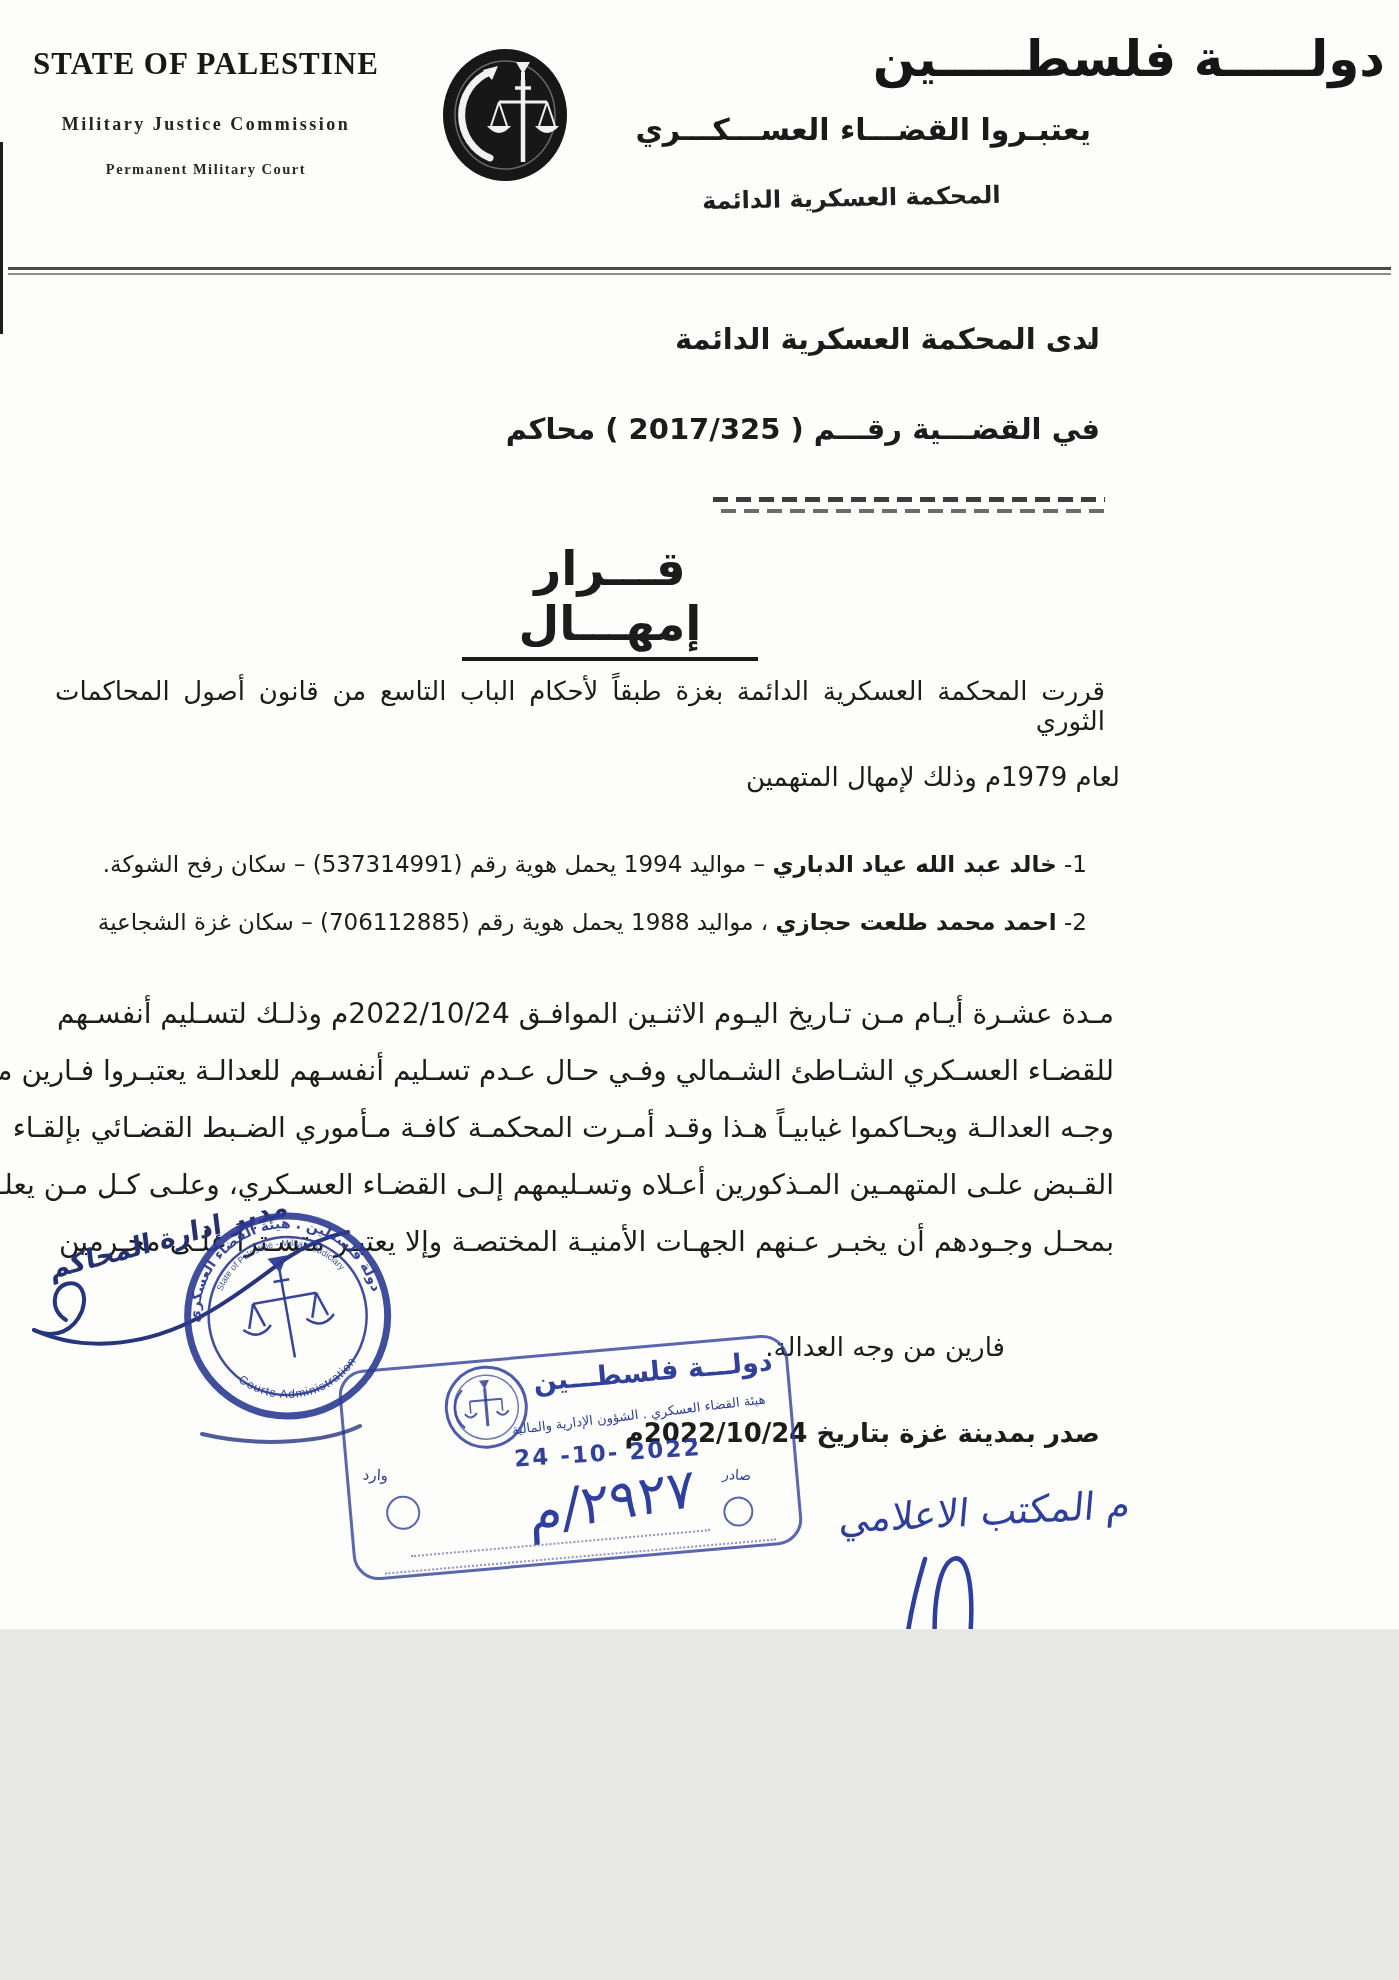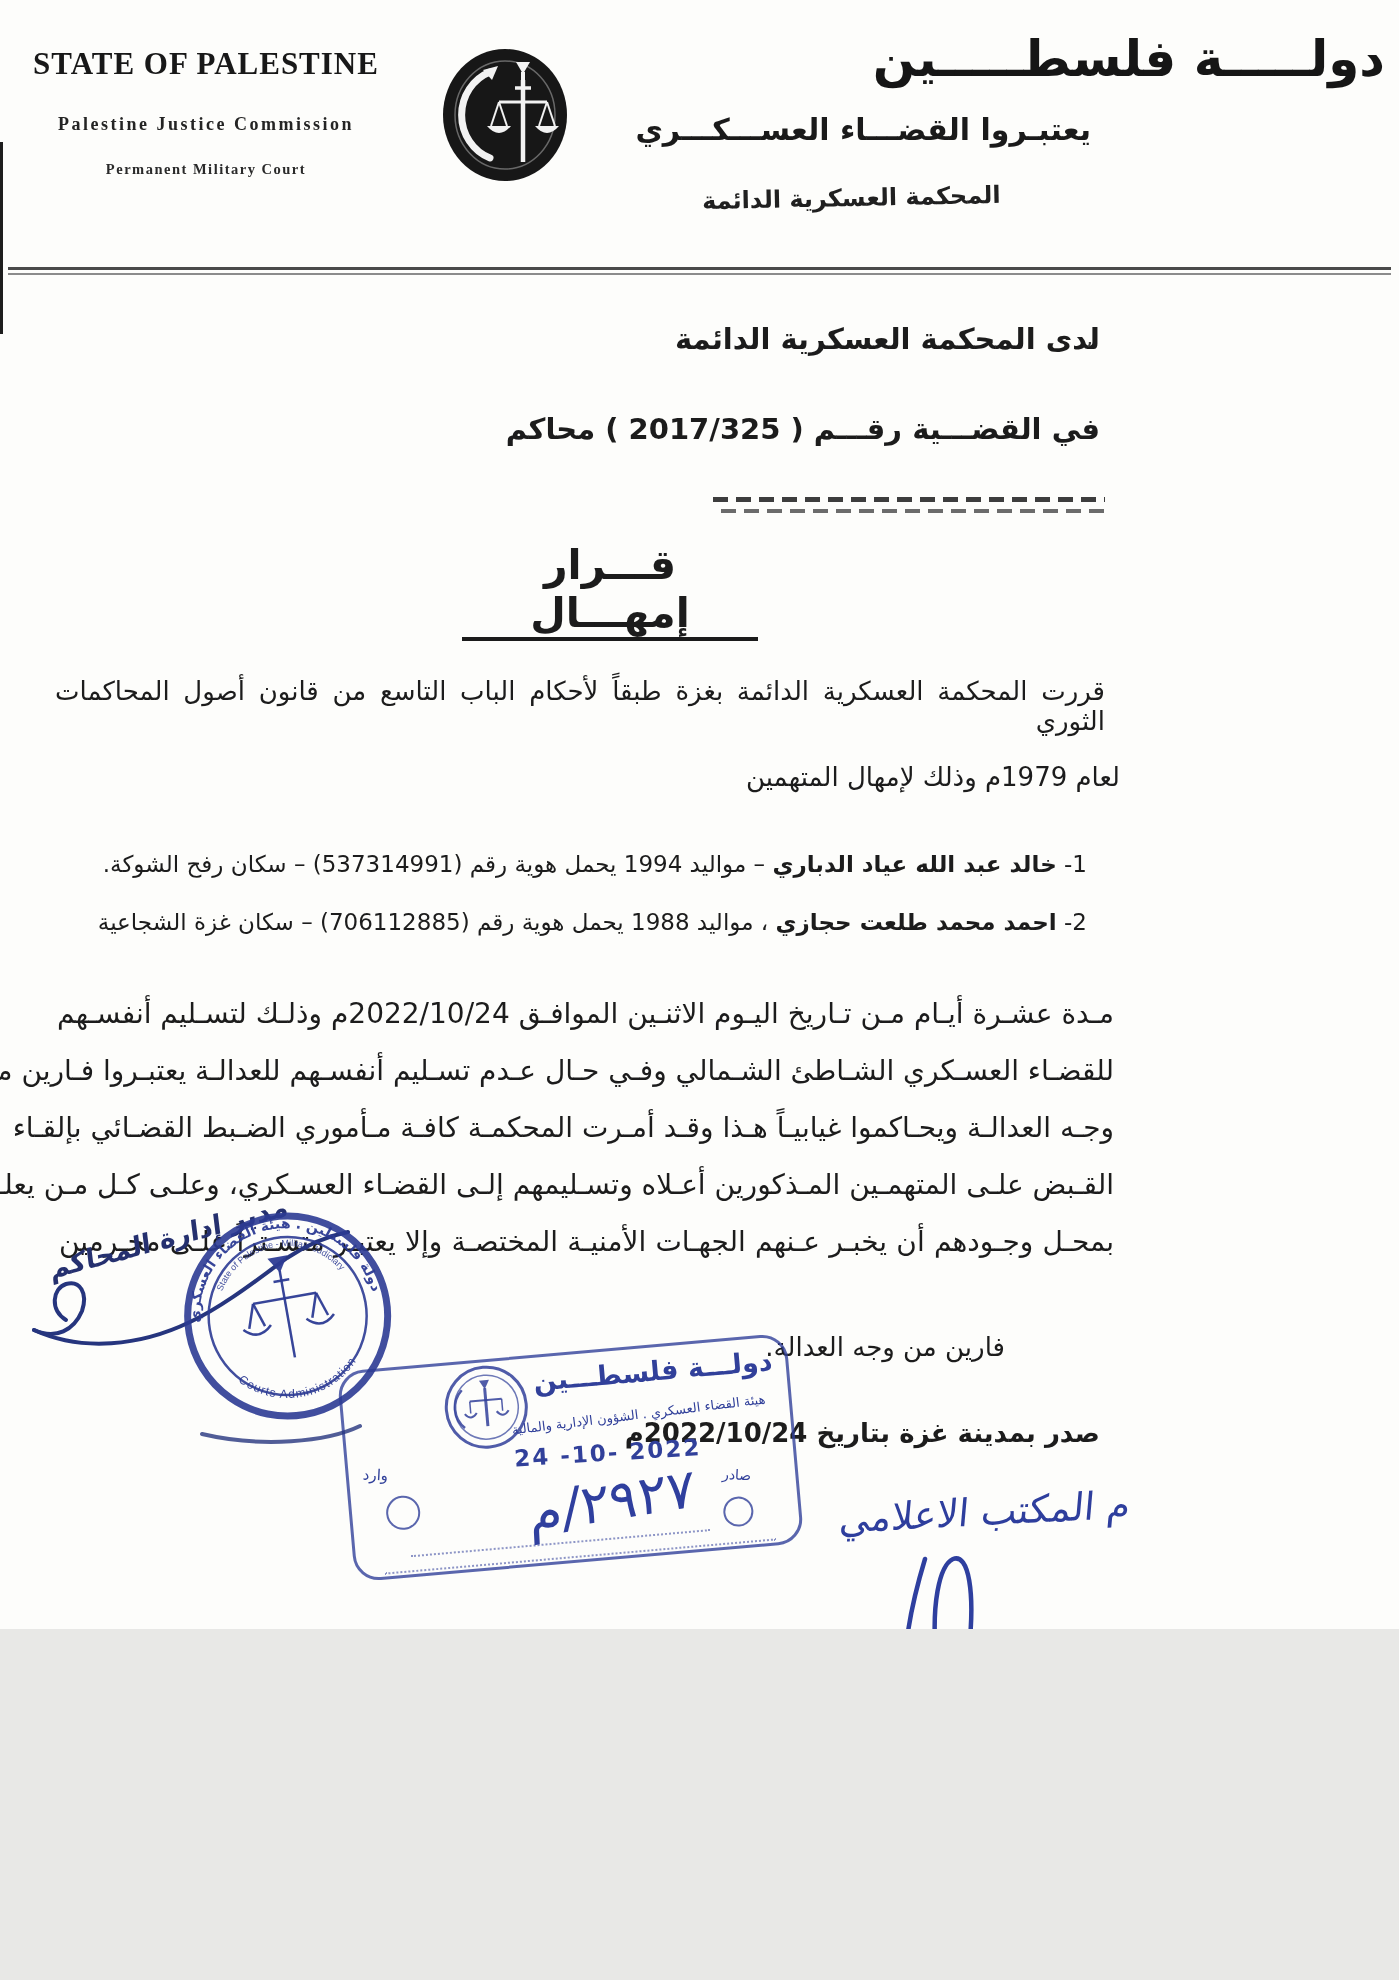--- a/index.html
+++ b/index.html
@@ -28,21 +28,21 @@
   
   .court-line{left:55px; top:322px; width:1045px; text-align:right; font-size:29px; font-weight:bold;}
   .case-line{left:55px; top:412px; width:1045px; text-align:right; font-size:29px; font-weight:bold;}
   .dash-1{left:713px; top:497px; width:392px; height:5px;
     background:repeating-linear-gradient(90deg,#3d3d3d 0 15px,transparent 15px 23px);}
   .dash-2{left:721px; top:509px; width:384px; height:4px;
     background:repeating-linear-gradient(90deg,#6b6b6b 0 15px,transparent 15px 23px);}
 
   
   .doc-title{left:462px; top:541px; width:296px; text-align:center;
-    font-size:41px; font-weight:bold; padding-bottom:0; border-bottom:4px solid #1b1b1b;}
+    font-size:47px; font-weight:bold; padding-bottom:6px; border-bottom:4px solid #1b1b1b;}
 
   
   .intro-1{left:55px; top:676px; width:1050px; font-size:26px;
     text-align:justify; text-align-last:justify;}
   .intro-2{left:70px; top:762px; width:1050px; font-size:26px; text-align:right;}
 
   
   .defendant{left:55px; width:1032px; font-size:23px; text-align:right;}
   .def-1{top:851px;} .def-2{top:909px;}
   .def-name{font-weight:bold;}
@@ -89,21 +89,21 @@
   .artifact-edge{left:0; top:142px; width:3px; height:192px; background:#1d1d1d;}
   .artifact-tick{left:1086px; top:338px; font-size:22px; color:#3a3a3a;}
 </style>
 </head>
 <body>
 
 <div class="page">
 
   <div class="abs hdr-en en">
     <div class="hdr-en-1">STATE OF PALESTINE</div>
-    <div class="hdr-en-2">Palestine Justice Commission</div>
+    <div class="hdr-en-2">Military Justice Commission</div>
     <div class="hdr-en-3">Permanent Military Court</div>
   </div>
 
   <div class="abs hdr-seal">
     <svg width="134" height="150" viewBox="0 0 134 150">
       <ellipse cx="67" cy="75" rx="62" ry="66" fill="#171717"></ellipse>
       <ellipse cx="67" cy="75" rx="50" ry="54" fill="none" stroke="rgba(255,255,255,0.35)" stroke-width="1.5"></ellipse>
 
       <path d="M 52,32 A 44,46 0 0 0 52,118" fill="none" stroke="#f2f2f2" stroke-width="7" stroke-linecap="round"></path>
       <path d="M 45,30 L 60,26 L 54,40 Z" fill="#f2f2f2"></path>

